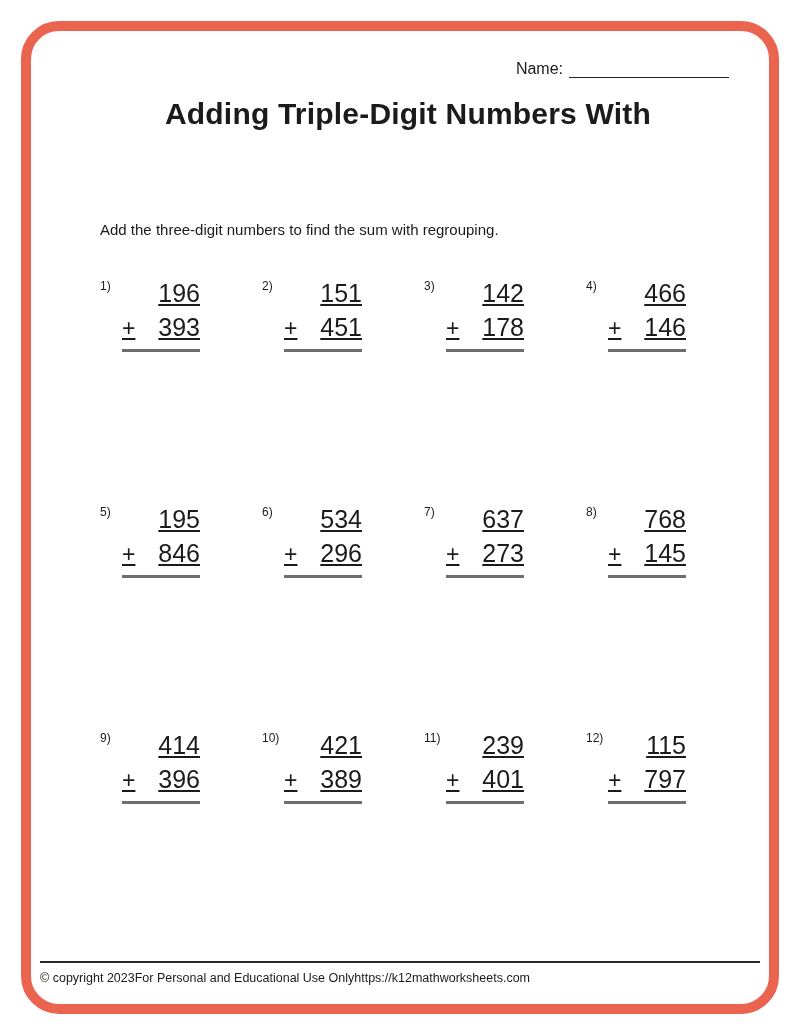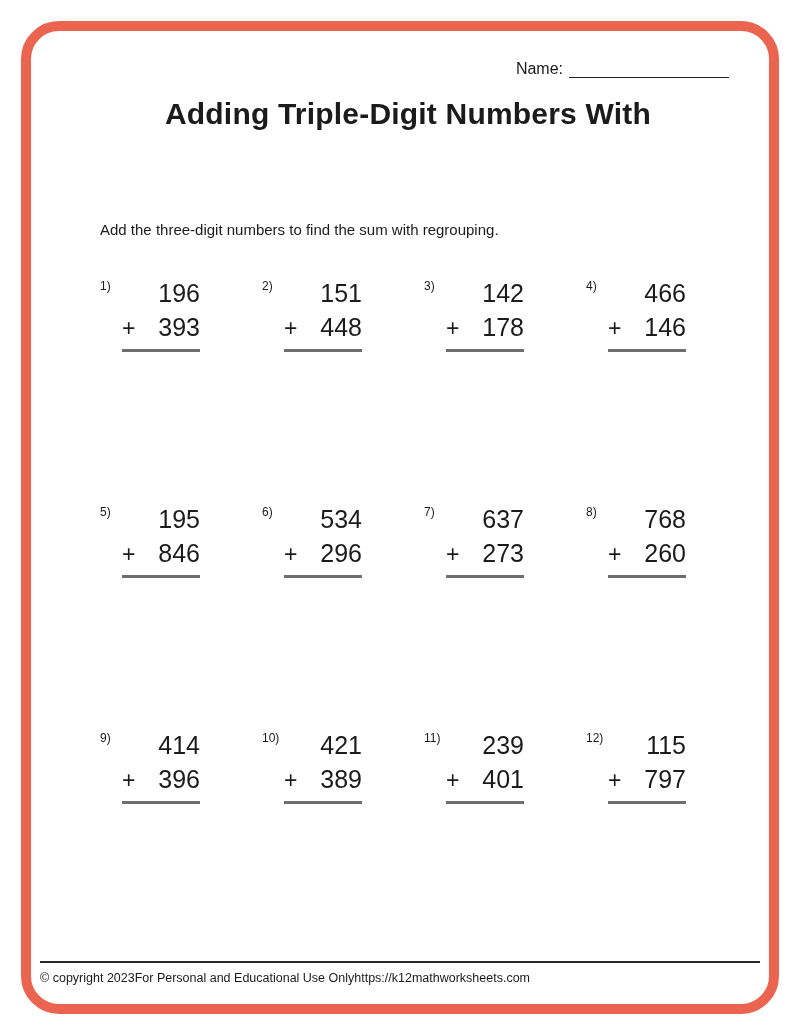--- a/index.html
+++ b/index.html
@@ -65,20 +65,21 @@
   }
   .pnum{
     width:20px;
     font-size:12px;
     padding-top:3px;
     flex:0 0 20px;
   }
   .pcol{
     width:78px;
     flex:0 0 78px;
+    text-decoration:underline;
   }
   .ptop{
     font-size:25px;
     line-height:34px;
     text-align:right;
   }
   .pbottom{
     font-size:25px;
     line-height:34px;
     display:flex;
@@ -127,21 +128,21 @@
       </div>
     </div>
   </div>
 
   <div class="problem">
     <span class="pnum">2)</span>
     <div class="pcol">
       <div class="ptop">151</div>
       <div class="pbottom">
         <span class="plus">+</span>
-        <span>448</span>
+        <span>451</span>
       </div>
     </div>
   </div>
 
   <div class="problem">
     <span class="pnum">3)</span>
     <div class="pcol">
       <div class="ptop">142</div>
       <div class="pbottom">
         <span class="plus">+</span>
@@ -193,21 +194,21 @@
       </div>
     </div>
   </div>
 
   <div class="problem">
     <span class="pnum">8)</span>
     <div class="pcol">
       <div class="ptop">768</div>
       <div class="pbottom">
         <span class="plus">+</span>
-        <span>260</span>
+        <span>145</span>
       </div>
     </div>
   </div>
 
   <div class="problem">
     <span class="pnum">9)</span>
     <div class="pcol">
       <div class="ptop">414</div>
       <div class="pbottom">
         <span class="plus">+</span>

